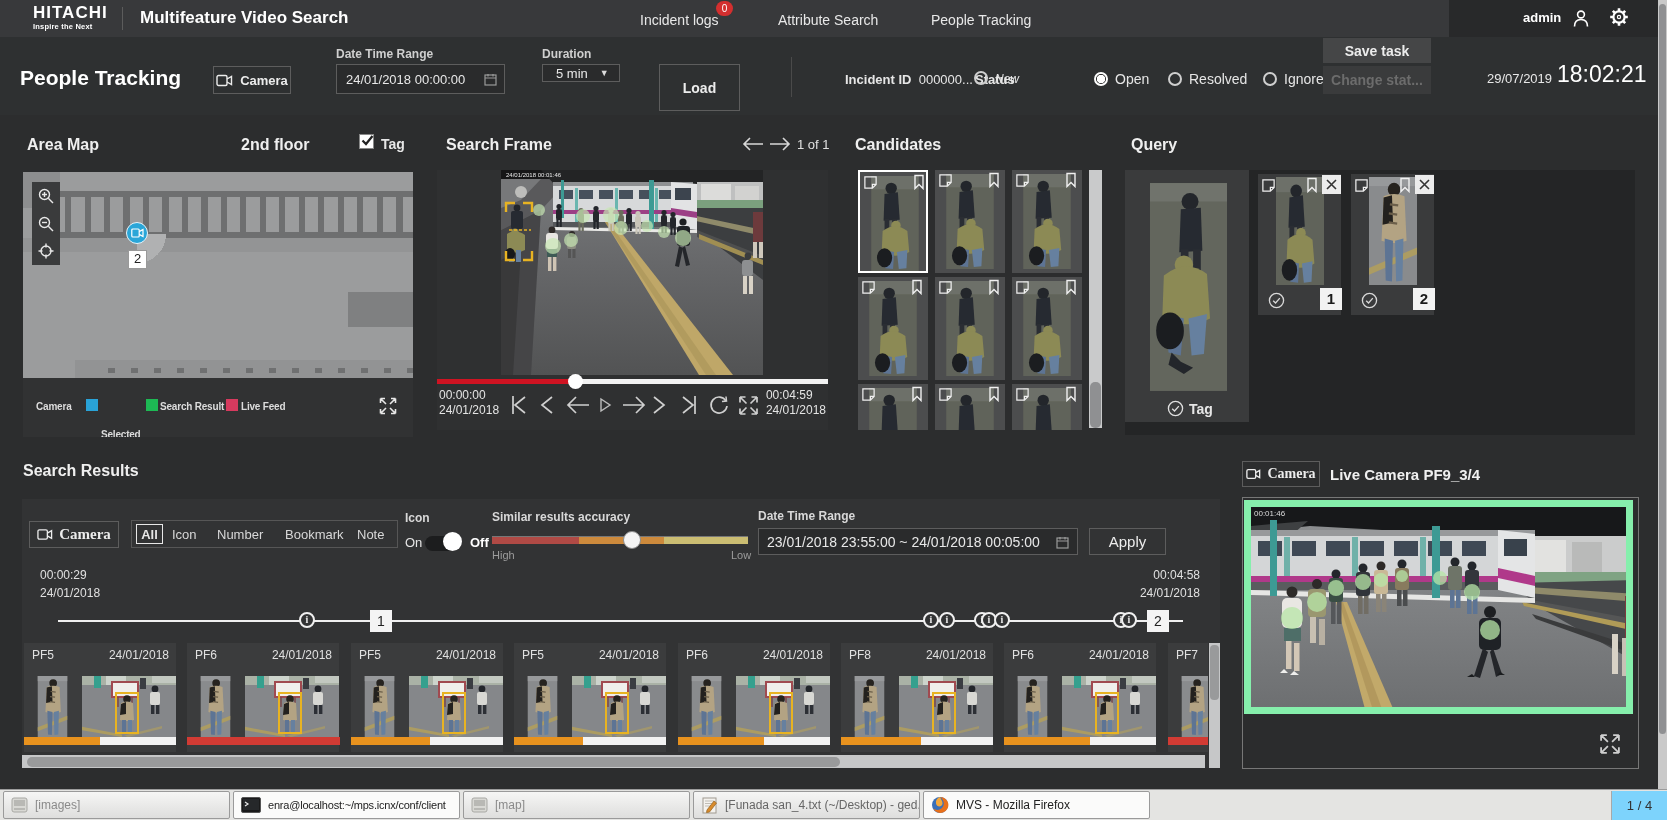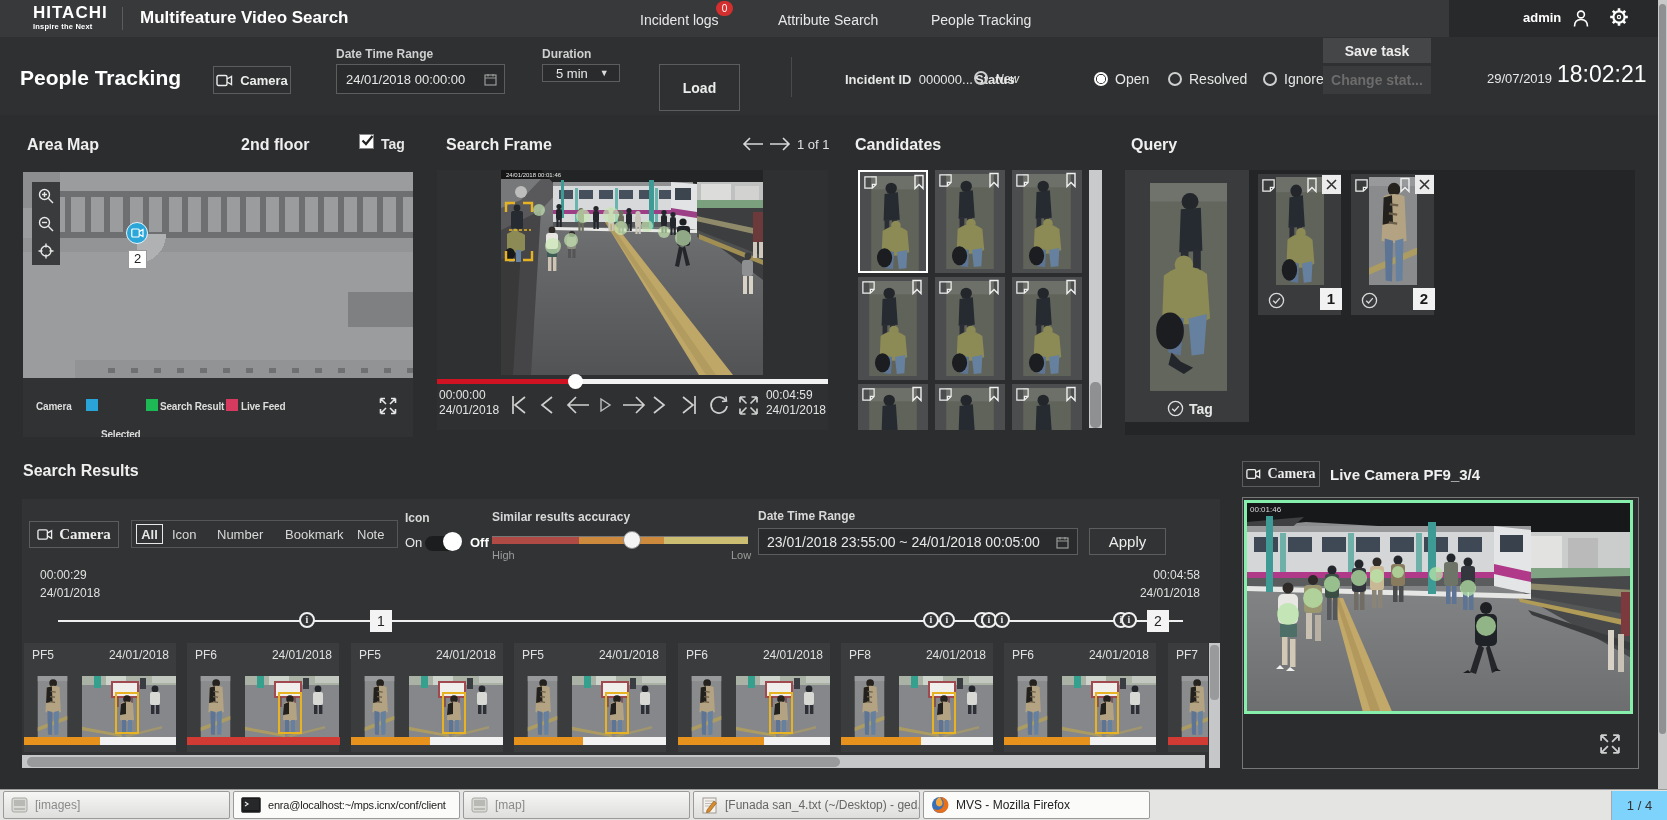--- a/index.html
+++ b/index.html
@@ -722,21 +722,21 @@
   </div>
 
   <div id="livecam">
     <div class="btn" style="left:1242px;top:461px;width:78px;height:26px;font-family:'Liberation Serif',serif;font-size:14px;">
       <svg width="15" height="12" viewBox="0 0 17 13" fill="none" stroke="#ececec" stroke-width="1.5" style="margin-right:6px">
           <rect x="1" y="1.5" width="10" height="10" rx="1.5"></rect>
           <path d="M11 5 L15.5 2.5 V10.5 L11 8"></path>
         </svg>Camera</div>
     <div style="position:absolute;left:1330px;top:466px;font-size:15px;font-weight:bold;color:#f0f0f0;">Live Camera PF9_3/4</div>
     <div style="position:absolute;left:1242px;top:497px;width:397px;height:272px;border:1px solid #777;background:#2b2c2d;">
-      <div id="lcvideo" style="position:absolute;left:1px;top:2px;width:389px;height:214px;overflow:hidden;background:#555;border:3px solid #86efac;">
+      <div id="lcvideo" style="position:absolute;left:1px;top:2px;width:389px;height:214px;overflow:hidden;background:#555;border:7px solid #86efac;">
 <svg width="389" height="214" viewBox="0 0 389 214" style="margin:-1px 0 0 -1px">
 <defs>
               <linearGradient id="plat2" x1="0" y1="0" x2="0" y2="1">
 <stop offset="0" stop-color="#8e9092"></stop>
                 <stop offset="0.55" stop-color="#7c7e80"></stop>
                 <stop offset="1" stop-color="#6b6d6f"></stop>
 </linearGradient>
             </defs>
 <rect width="389" height="214" fill="url(#plat2)"></rect>
 <path d="M0 0 H389 V52 L240 30 L60 20 L0 26 Z" fill="#17181a"></path>

